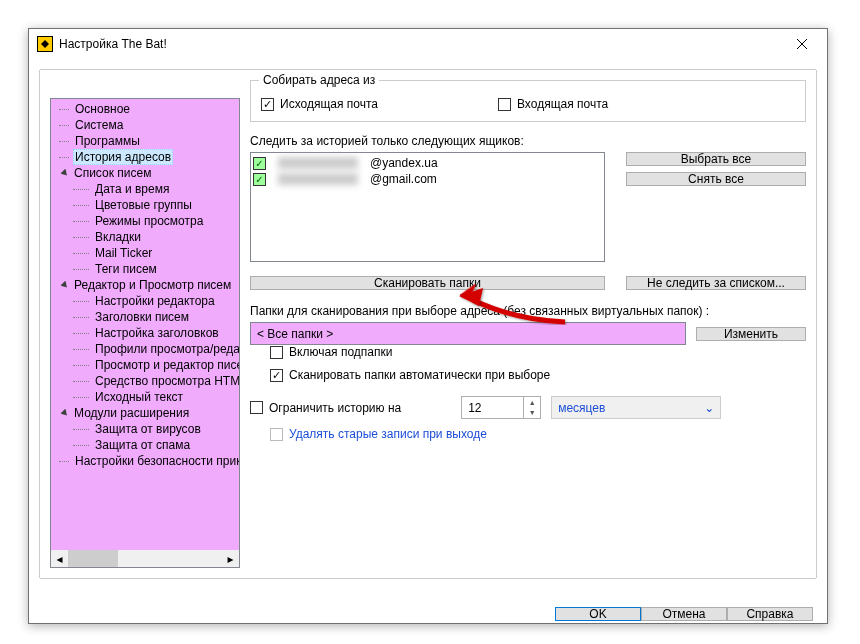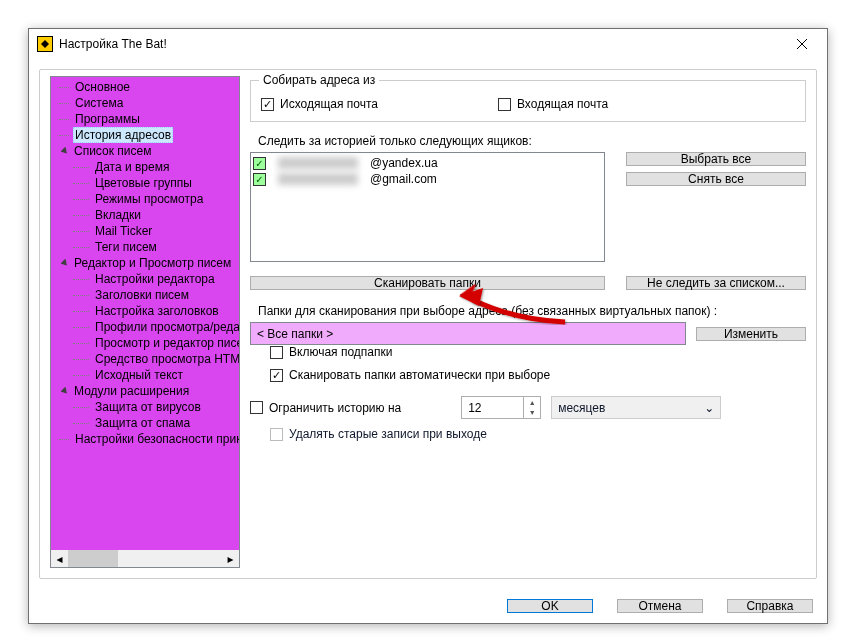--- a/index.html
+++ b/index.html
@@ -5,21 +5,21 @@
 * { box-sizing: border-box; margin: 0; padding: 0; font-family: 'Segoe UI', Tahoma, sans-serif; font-size: 12px; }
 body { background: #fff; width: 860px; height: 644px; overflow: hidden; }
 .window { position: absolute; left: 28px; top: 28px; width: 800px; height: 596px; border: 1px solid #707070; background: #fff; box-shadow: 0 2px 10px rgba(0,0,0,0.3); }
 .titlebar { height: 30px; display: flex; align-items: center; padding: 0 2px 0 8px; background: #fff; }
 .title-icon { width: 16px; height: 16px; background: #ffcc00; border: 1px solid #000; margin-right: 6px; position: relative; }
 .title-icon::after { content: ""; position: absolute; left: 3px; top: 3px; width: 8px; height: 8px; background: #000; clip-path: polygon(50% 0%, 100% 50%, 50% 100%, 0% 50%); }
 .title-text { flex: 1; }
 .close-btn { width: 46px; height: 30px; display: flex; align-items: center; justify-content: center; cursor: pointer; }
 .close-btn svg { width: 10px; height: 10px; }
 .panel { position: absolute; left: 10px; top: 40px; right: 10px; bottom: 44px; border: 1px solid #cccccc; border-radius: 2px; }
-.tree { position: absolute; left: 10px; top: 6px; width: 190px; bottom: 10px; border: 1px solid #828790; background: #d946ef; overflow: hidden; }
+.tree { position: absolute; left: 10px; top: 28px; width: 190px; bottom: 10px; border: 1px solid #828790; background: #f0abfc; overflow: hidden; }
 .tree-content { padding: 2px 0; }
 .tree-item { display: flex; align-items: center; height: 16px; padding-left: 4px; white-space: nowrap; cursor: pointer; }
 .tree-item .expander { width: 12px; height: 12px; display: inline-flex; align-items: center; justify-content: center; margin-right: 1px; flex-shrink: 0; }
 .tree-item .expander svg { width: 9px; height: 9px; }
 .tree-item .dots { width: 14px; height: 16px; position: relative; flex-shrink: 0; }
 .tree-item .dots::before { content: ""; position: absolute; left: 0; top: 8px; width: 10px; border-top: 1px dotted #808080; }
 .tree-item .label { padding: 0 2px; }
 .tree-item.selected .label { background: #cce8ff; border: 1px dotted #99d1ff; padding: 0 1px; }
 .tree-item.lvl0 { padding-left: 8px; }
 .tree-item.lvl1 { padding-left: 22px; }
@@ -29,40 +29,40 @@
 .tree-scroll-h .sb-btn { width: 17px; height: 17px; background: #f0f0f0; display: flex; align-items: center; justify-content: center; }
 .tree-scroll-h .sb-track { flex: 1; position: relative; }
 .tree-scroll-h .sb-thumb { position: absolute; left: 0; top: 0; width: 50px; height: 17px; background: #cdcdcd; }
 .content { position: absolute; left: 210px; top: 10px; right: 10px; bottom: 10px; }
 .group { border: 1px solid #cccccc; position: relative; padding: 16px 10px 10px 10px; margin-bottom: 12px; }
 .group-title { position: absolute; top: -8px; left: 8px; background: #fff; padding: 0 4px; }
 .chk-row { display: flex; gap: 120px; }
 .chk { display: inline-flex; align-items: center; gap: 6px; cursor: pointer; }
 .chk-box { width: 13px; height: 13px; border: 1px solid #333; background: #fff; display: inline-flex; align-items: center; justify-content: center; }
 .chk-box.checked::after { content: "✓"; font-size: 11px; line-height: 1; color: #000; }
-.section-label { margin-bottom: 4px; margin-left: 8px; }
+.section-label { margin-bottom: 4px; }
 .mailbox-list { border: 1px solid #828790; height: 110px; background: #fff; padding: 2px; }
 .mailbox-row { display: flex; align-items: center; gap: 12px; height: 16px; }
 .mailbox-chk { width: 13px; height: 13px; border: 1px solid #333; background: #9cff9c; display: inline-flex; align-items: center; justify-content: center; }
 .mailbox-chk::after { content: "✓"; font-size: 10px; color: #006600; }
 .blur { filter: blur(3px); background: #ccc; color: transparent; display: inline-block; height: 12px; }
 .btn { height: 14px; border: 1px solid #adadad; background: #e1e1e1; cursor: pointer; padding: 0 10px; display: inline-flex; align-items: center; justify-content: center; }
 .btn-wide { width: 350px; }
 .side-btns { position: absolute; right: 0; top: 0; display: flex; flex-direction: column; gap: 6px; }
 .side-btns .btn { width: 180px; }
 .row-flex { display: flex; gap: 10px; align-items: center; margin-top: 8px; }
 .input-box { border: 1px solid #828790; height: 23px; padding: 0 6px; display: flex; align-items: center; background: #f0abfc; flex: 1; }
 .spinner { width: 80px; height: 23px; border: 1px solid #adadad; display: flex; background: #fff; }
 .spinner .val { flex: 1; padding: 0 6px; display: flex; align-items: center; }
 .spinner .arrows { width: 17px; border-left: 1px solid #adadad; display: flex; flex-direction: column; }
 .spinner .arrows div { flex: 1; display: flex; align-items: center; justify-content: center; font-size: 7px; color: #555; }
 .combo { width: 170px; height: 23px; border: 1px solid #cccccc; display: flex; align-items: center; padding: 0 6px; background: #f0f0f0; color: #888; justify-content: space-between; }
-.disabled { color: #0f172a; }
+.disabled { color: #1d4ed8; }
 .disabled .chk-box { border-color: #bbb; }
-.footer { position: absolute; bottom: 10px; right: 14px; display: flex; gap: 24px; }
+.footer { position: absolute; bottom: 2px; right: 14px; display: flex; gap: 0; }
 .footer .btn { width: 86px; }
 .footer .btn.primary { border-color: #0078d7; }
 .arrow-overlay { position: absolute; left: 455px; top: 282px; pointer-events: none; z-index: 10; }
 </style>
 </head>
 <body>
 
 <div class="window">
   <div class="titlebar">
     <div class="title-icon"></div>

